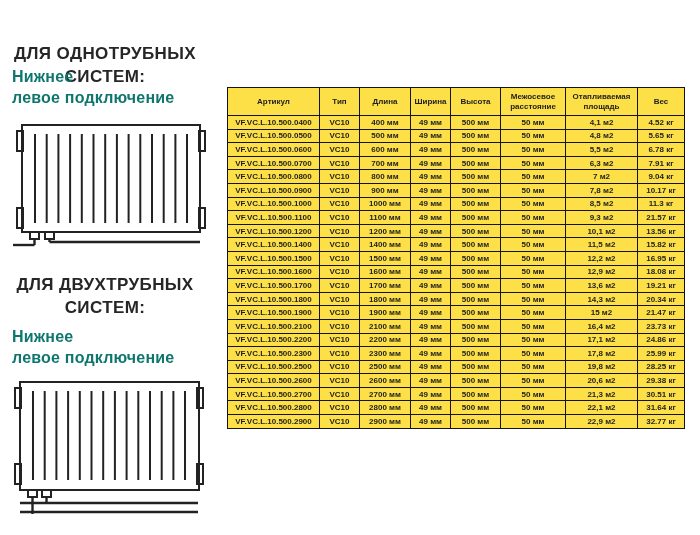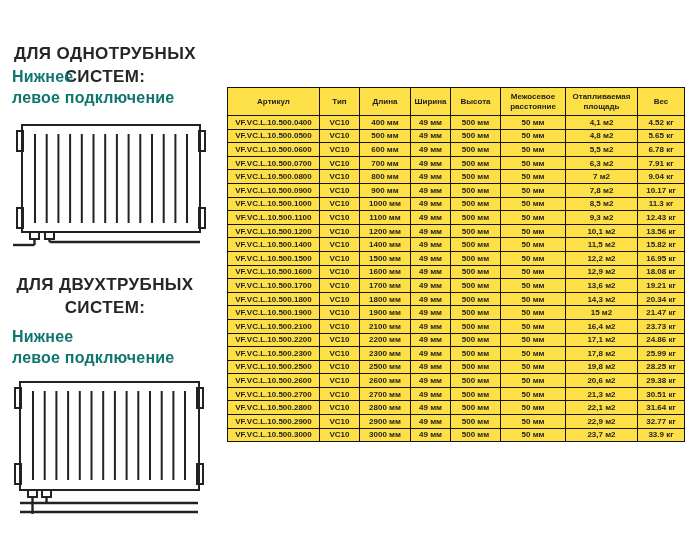--- a/index.html
+++ b/index.html
@@ -270,21 +270,21 @@
           <td>11.3 кг</td>
         </tr>
         <tr>
           <td>VF.VC.L.10.500.1100</td>
           <td>VC10</td>
           <td>1100 мм</td>
           <td>49 мм</td>
           <td>500 мм</td>
           <td>50 мм</td>
           <td>9,3 м2</td>
-          <td>12.43 кг</td>
+          <td>21.57 кг</td>
         </tr>
         <tr>
           <td>VF.VC.L.10.500.1200</td>
           <td>VC10</td>
           <td>1200 мм</td>
           <td>49 мм</td>
           <td>500 мм</td>
           <td>50 мм</td>
           <td>10,1 м2</td>
           <td>13.56 кг</td>
@@ -422,26 +422,16 @@
         <tr>
           <td>VF.VC.L.10.500.2900</td>
           <td>VC10</td>
           <td>2900 мм</td>
           <td>49 мм</td>
           <td>500 мм</td>
           <td>50 мм</td>
           <td>22,9 м2</td>
           <td>32.77 кг</td>
         </tr>
-        <tr>
-          <td>VF.VC.L.10.500.3000</td>
-          <td>VC10</td>
-          <td>3000 мм</td>
-          <td>49 мм</td>
-          <td>500 мм</td>
-          <td>50 мм</td>
-          <td>23,7 м2</td>
-          <td>33.9 кг</td>
-        </tr>
       </tbody>
   </table>
 
 </div>
 
 </body></html>

